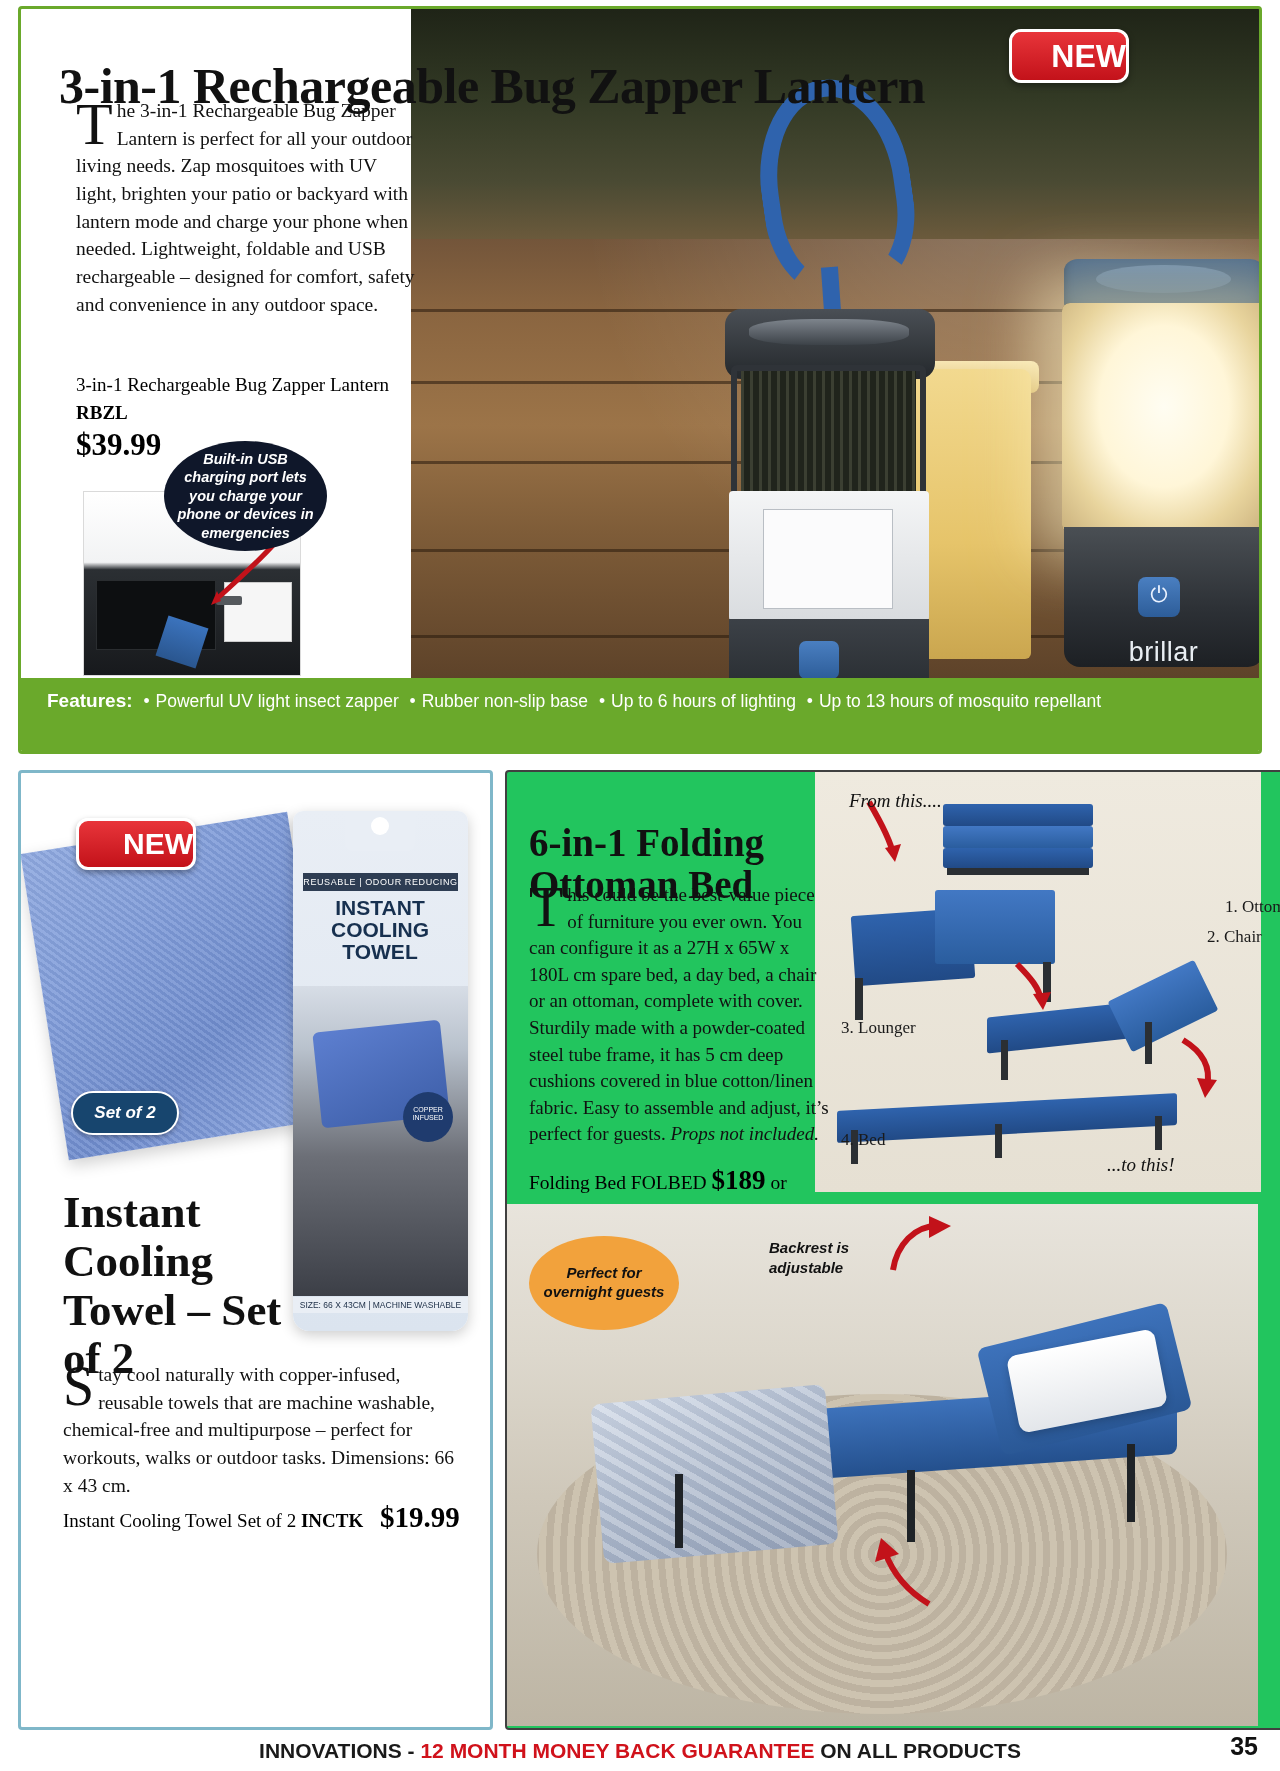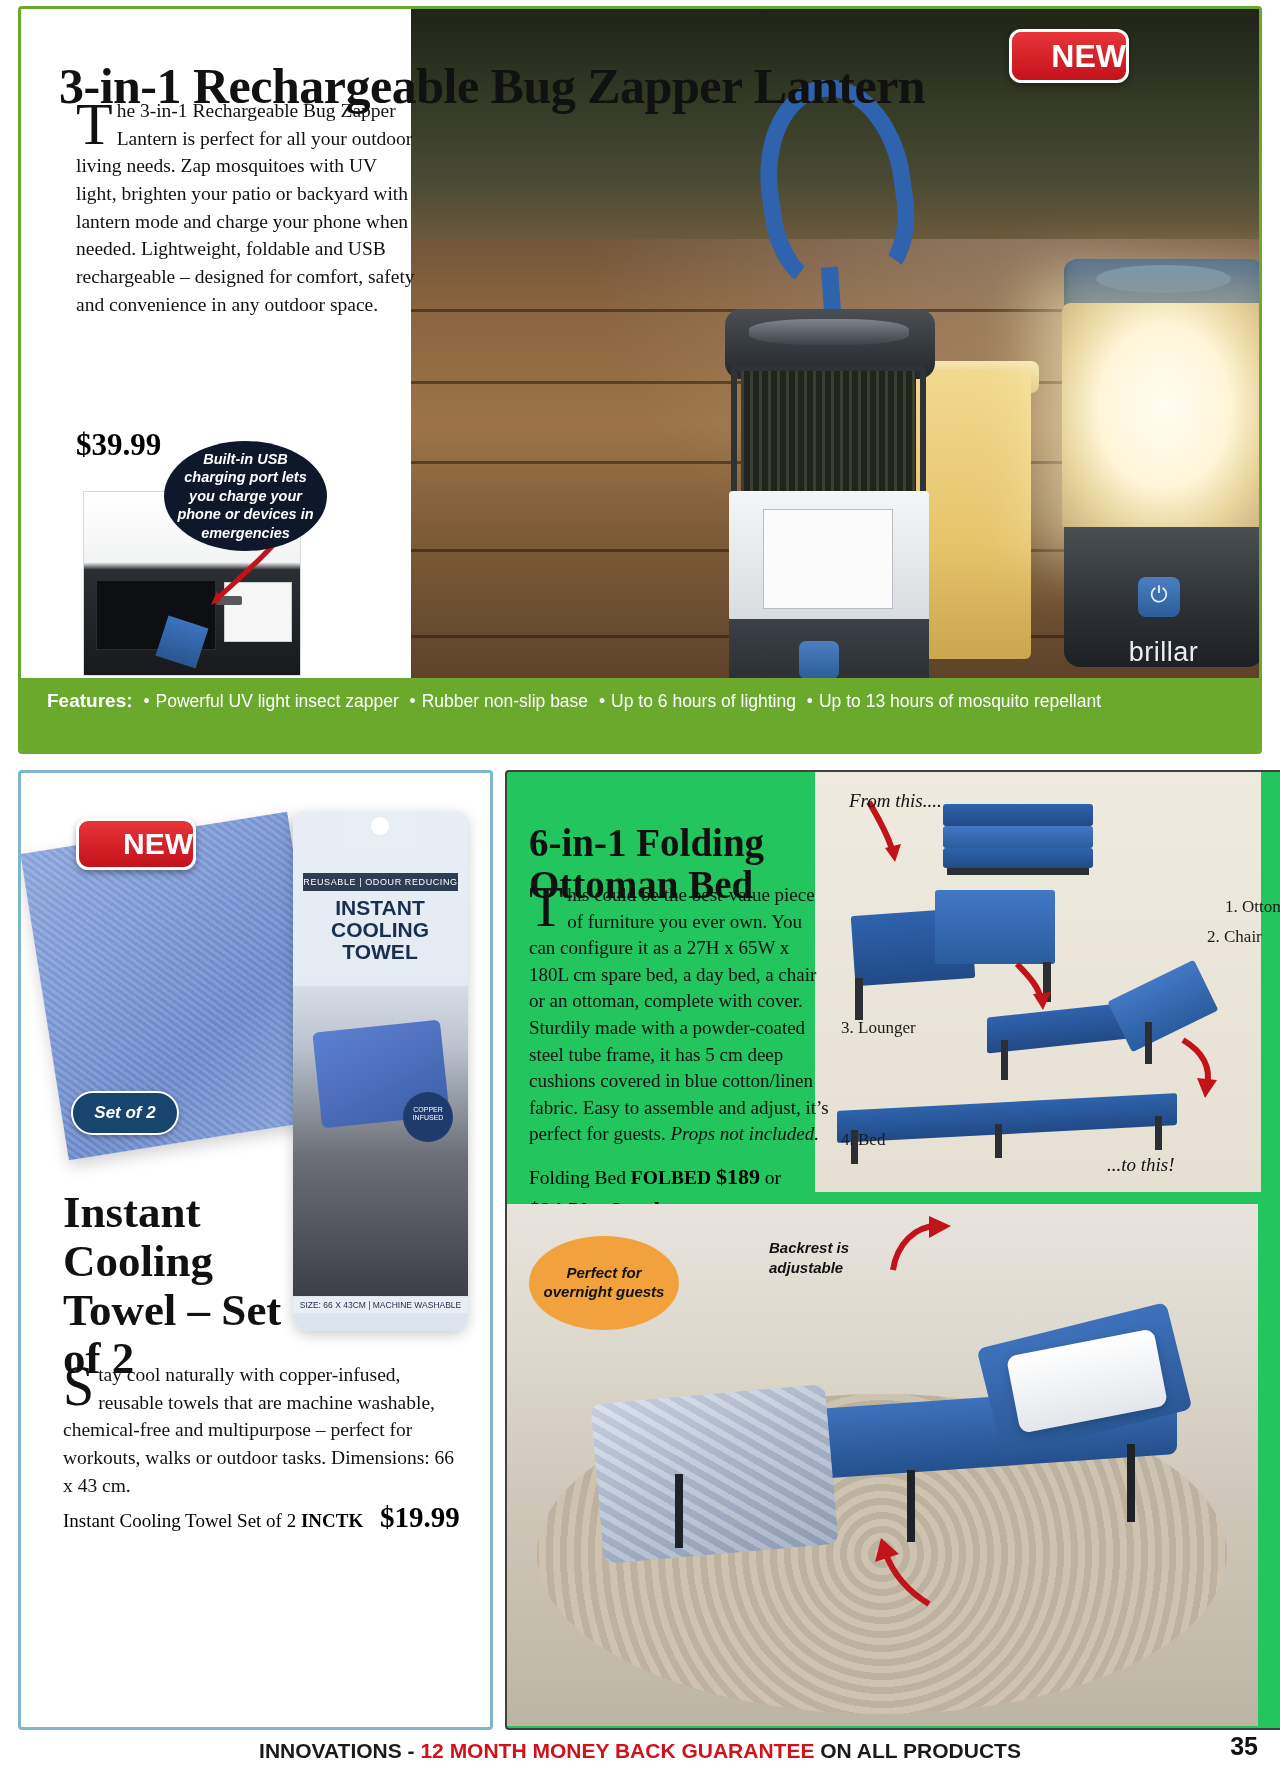--- a/index.html
+++ b/index.html
@@ -310,22 +310,22 @@
     font-size:39px; font-weight:bold; line-height:1.06; color:#111;
   }
   #bed-copy{
     position:absolute; left:22px; top:110px; width:300px;
     font-size:19px; line-height:1.40; color:#111;
   }
   #bed-copy .dropcap{ float:left; font-size:56px; line-height:42px; padding:4px 4px 0 0; }
   #bed-buy{
     position:absolute; left:22px; top:388px; width:330px; font-size:19.5px; line-height:1.5;
   }
-  #bed-buy .sku{ font-weight:bold; }
-  #bed-buy .price{ font-size:22px; font-weight:bold; }
+  #bed-buy .sku{ font-weight:normal; }
+  #bed-buy .price{ font-size:27px; font-weight:bold; }
 
   .diag-label{
     position:absolute; font-family:"Liberation Serif",serif; font-size:17px; color:#1a1a1a;
   }
   .from-this{
     position:absolute; left:342px; top:18px; font-style:italic; font-size:19px; color:#111;
   }
   .to-this{
     position:absolute; left:600px; top:382px; font-style:italic; font-size:19px; color:#111;
   }
@@ -437,20 +437,24 @@
     </div>
   </div>
 
   <h1 id="zapper-title">3-in-1 Rechargeable Bug Zapper Lantern</h1>
   <div class="new-badge" id="zapper-new">NEW</div>
 
   <div id="zapper-copy">
     <span class="dropcap">T</span><span>he 3-in-1 Rechargeable Bug Zapper Lantern is perfect for all your outdoor living needs. Zap mosquitoes with UV light, brighten your patio or backyard with lantern mode and charge your phone when needed. Lightweight, foldable and USB rechargeable – designed for comfort, safety and convenience in any outdoor space.</span>
   </div>
 
+  <div id="zapper-sku">
+    <span>3-in-1 Rechargeable Bug Zapper Lantern</span>
+    <b>RBZL</b>
+  </div>
   <div id="zapper-price">$39.99</div>
 
   <div id="usb-inset">
     <div class="prod"></div>
     <div class="blacklabel"></div>
     <div class="warn"></div>
     <div class="usbport"></div>
   </div>
   <div id="usb-blue-chip"></div>
   <svg id="usb-arrow" viewBox="0 0 80 70">

